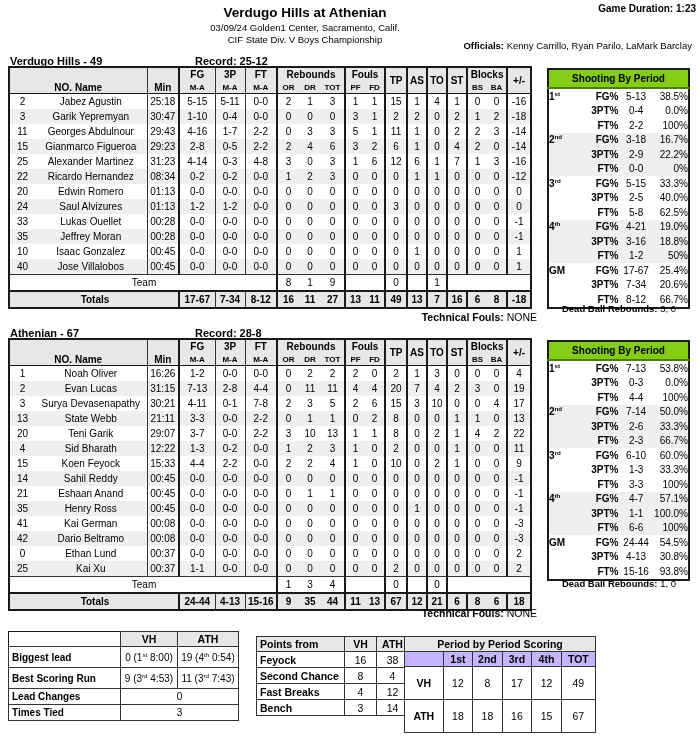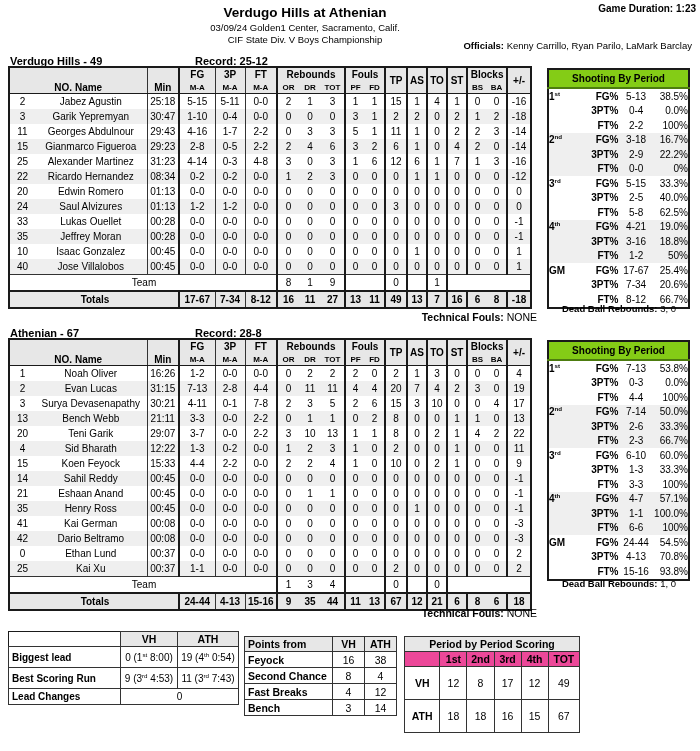--- a/index.html
+++ b/index.html
@@ -58,26 +58,26 @@
   table.sm td.lbl{font-weight:bold;text-align:left;background:#fff;}
   th.nob{border-left:none !important;border-top:none !important;background:transparent !important;}
   #lead-table{width:230px;}
   #lead-table col.c1{width:112px;} #lead-table col.c2{width:57px;} #lead-table col.c3{width:61px;}
   #lead-table td{height:15px;font-size:10px;}
   #lead-table tr.tall td{height:20px;}
   #points-table{width:152px;}
   #points-table col.c1{width:88px;} #points-table col.c2{width:32px;} #points-table col.c3{width:32px;}
   #points-table td{height:15px;}
   #points-table th.pf-title{text-align:left;}
-  #period-table{width:176px;}
+  #period-table{width:192px;}
   #period-table col.cl{width:34px;} #period-table col.cp{width:26px;} #period-table col.ct{width:30px;}
   #period-table td{height:15px;}
   #period-table tr.score td{height:32px;}
   #period-table th.rowlbl{background:#fff;}
-  #period-table tr.hdr th{background:#ec4899;height:14px;}
+  #period-table tr.hdr th{background:#c4b5fd;height:14px;}
 </style>
 </head>
 <body>
 
 <div class="abs clip-line">Official Basketball Box Score -- Final</div>
 <div class="abs title">Verdugo Hills at Athenian</div>
 <div class="abs venue">03/09/24 Golden1 Center, Sacramento, Calif.</div>
 <div class="abs event">CIF State Div. V Boys Championship</div>
 <div class="abs duration">
   <span class="b">Game Duration:</span>
@@ -632,21 +632,21 @@
         <td class="bl2">15</td>
         <td class="bl2">3</td>
         <td class="bl2">10</td>
         <td class="bl2">0</td>
         <td class="bl2">0</td>
         <td>4</td>
         <td class="bl2">17</td>
       </tr>
       <tr>
         <td class="c-no">13</td>
-        <td class="c-name">Bench Webb</td>
+        <td class="c-name">State Webb</td>
         <td class="bl1">21:11</td>
         <td class="bl2">3-3</td>
         <td class="bl1">0-0</td>
         <td class="bl1">2-2</td>
         <td class="bl2">0</td>
         <td>1</td>
         <td>1</td>
         <td class="bl2">0</td>
         <td>2</td>
         <td class="bl2">8</td>
@@ -971,21 +971,21 @@
       <tr>
         <td class="sp-period supfmt">GM</td>
         <td class="sp-stat">FG%</td>
         <td class="sp-ma">24-44</td>
         <td class="sp-pct">54.5%</td>
       </tr>
       <tr>
         <td class="sp-period supfmt"></td>
         <td class="sp-stat">3PT%</td>
         <td class="sp-ma">4-13</td>
-        <td class="sp-pct">70.8%</td>
+        <td class="sp-pct">30.8%</td>
       </tr>
       <tr>
         <td class="sp-period supfmt"></td>
         <td class="sp-stat">FT%</td>
         <td class="sp-ma">15-16</td>
         <td class="sp-pct">93.8%</td>
       </tr>
     </tbody>
 </table>
 
@@ -1017,24 +1017,28 @@
   </tr>
   <tr class="tall">
     <td class="lbl">Best Scoring Run</td>
     <td class="supfmt">9 (3<sup>rd</sup> 4:53)</td>
     <td class="supfmt">11 (3<sup>rd</sup> 7:43)</td>
   </tr>
   <tr>
     <td class="lbl">Lead Changes</td>
     <td colspan="2">0</td>
   </tr>
+  <tr>
+    <td class="lbl">Times Tied</td>
+    <td colspan="2">3</td>
+  </tr>
 </tbody>
   </table>
 
-<table class="abs sm" id="points-table" style="top:636px;left:244px">
+<table class="abs sm" id="points-table" style="top:636px;left:256px">
   <colgroup>
       <col class="c1">
       <col class="c2">
       <col class="c3">
     </colgroup>
   <tbody>
       <tr>
     <th class="pf-title">Points from</th>
     <th>VH</th>
     <th>ATH</th>

